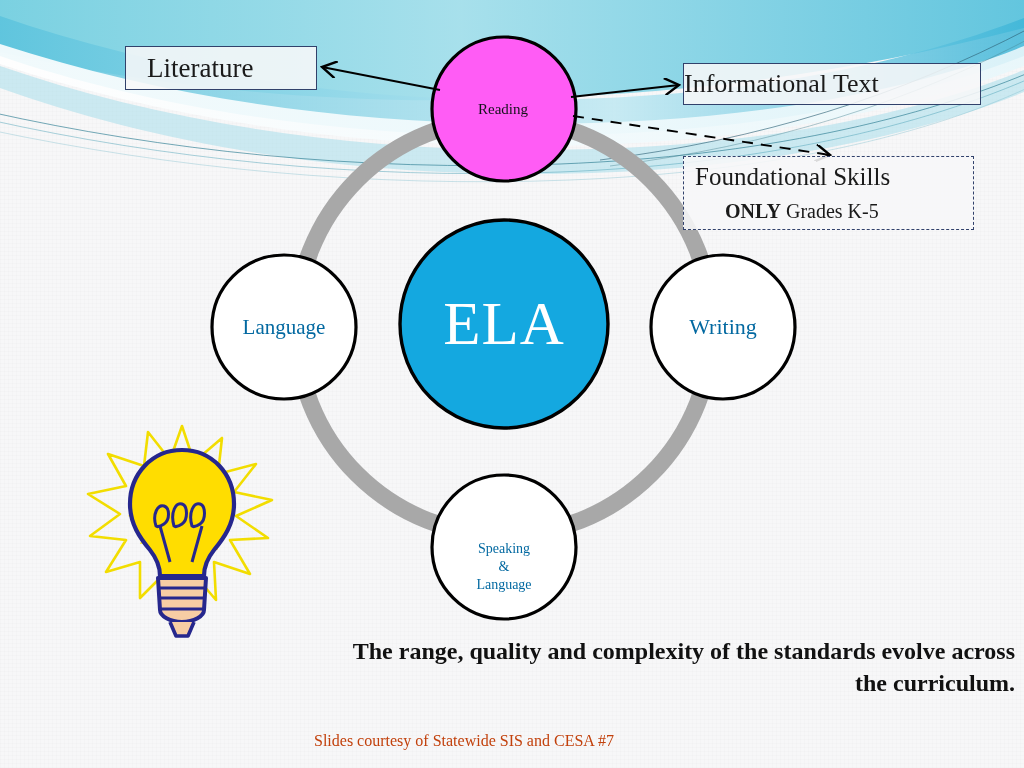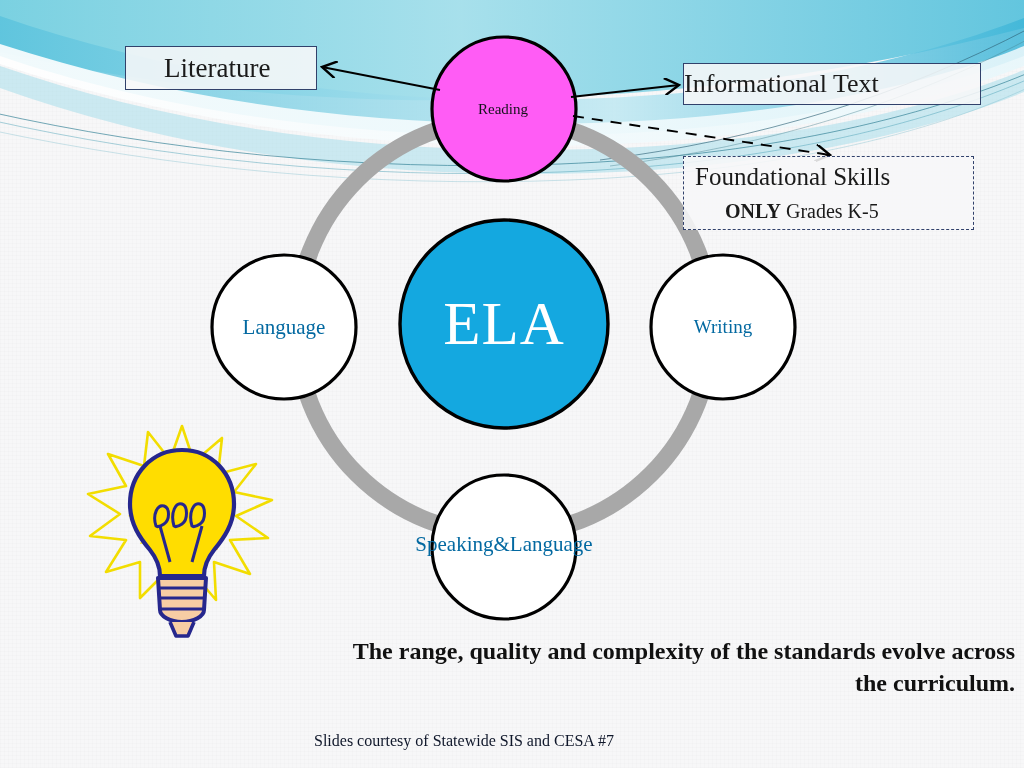--- a/index.html
+++ b/index.html
@@ -47,21 +47,21 @@
     display: flex;
     align-items: center;
     box-sizing: border-box;
   }
   .callout.solid-box { border: 1.6px solid #31416b; }
   .callout.dashed-box { border: 1.6px dashed #31416b; gap: 8px; }
 
   #literature-box {
     left: 125px; top: 46px;
     width: 192px; height: 44px;
-    padding-left: 38px;
+    padding-left: 21px;
     font-size: 27px;
   }
   #informational-box {
     left: 683px; top: 63px;
     width: 298px; height: 42px;
     font-size: 26px;
   }
   #foundational-box {
     left: 683px; top: 156px;
     width: 291px; height: 74px;
@@ -98,45 +98,45 @@
   #label-ela {
     left: 400px; top: 220px; width: 208px; height: 208px;
     font-size: 61px; color: #ffffff; letter-spacing: 1px;
   }
   #label-language {
     left: 211px; top: 254px; width: 146px; height: 146px;
     font-size: 21px;
   }
   #label-writing {
     left: 650px; top: 254px; width: 146px; height: 146px;
-    font-size: 19px;
+    font-size: 22px;
   }
   #label-speaking {
-    left: 431px; top: 472px; width: 146px; height: 146px;
-    font-size: 21px; line-height: 1.30; flex-direction: row;
+    left: 431px; top: 494px; width: 146px; height: 146px;
+    font-size: 14px; line-height: 1.30; flex-direction: column;
   }
 
   #statement {
     position: absolute;
     left: 330px; top: 636px;
     width: 685px;
     text-align: right;
     font-size: 24px;
     font-weight: bold;
     line-height: 1.33;
     color: #111111;
   }
 
   #credit {
     position: absolute;
     left: 0; top: 732px;
     width: 928px;
     text-align: center;
     font-size: 16px;
-    color: #0f172a;
+    color: #c2410c;
   }
 
   #bulb { position: absolute; left: 82px; top: 420px; width: 200px; height: 220px; }
 </style>
 </head>
 <body>
 
 <div id="slide">
 
   <div id="texture"></div>

